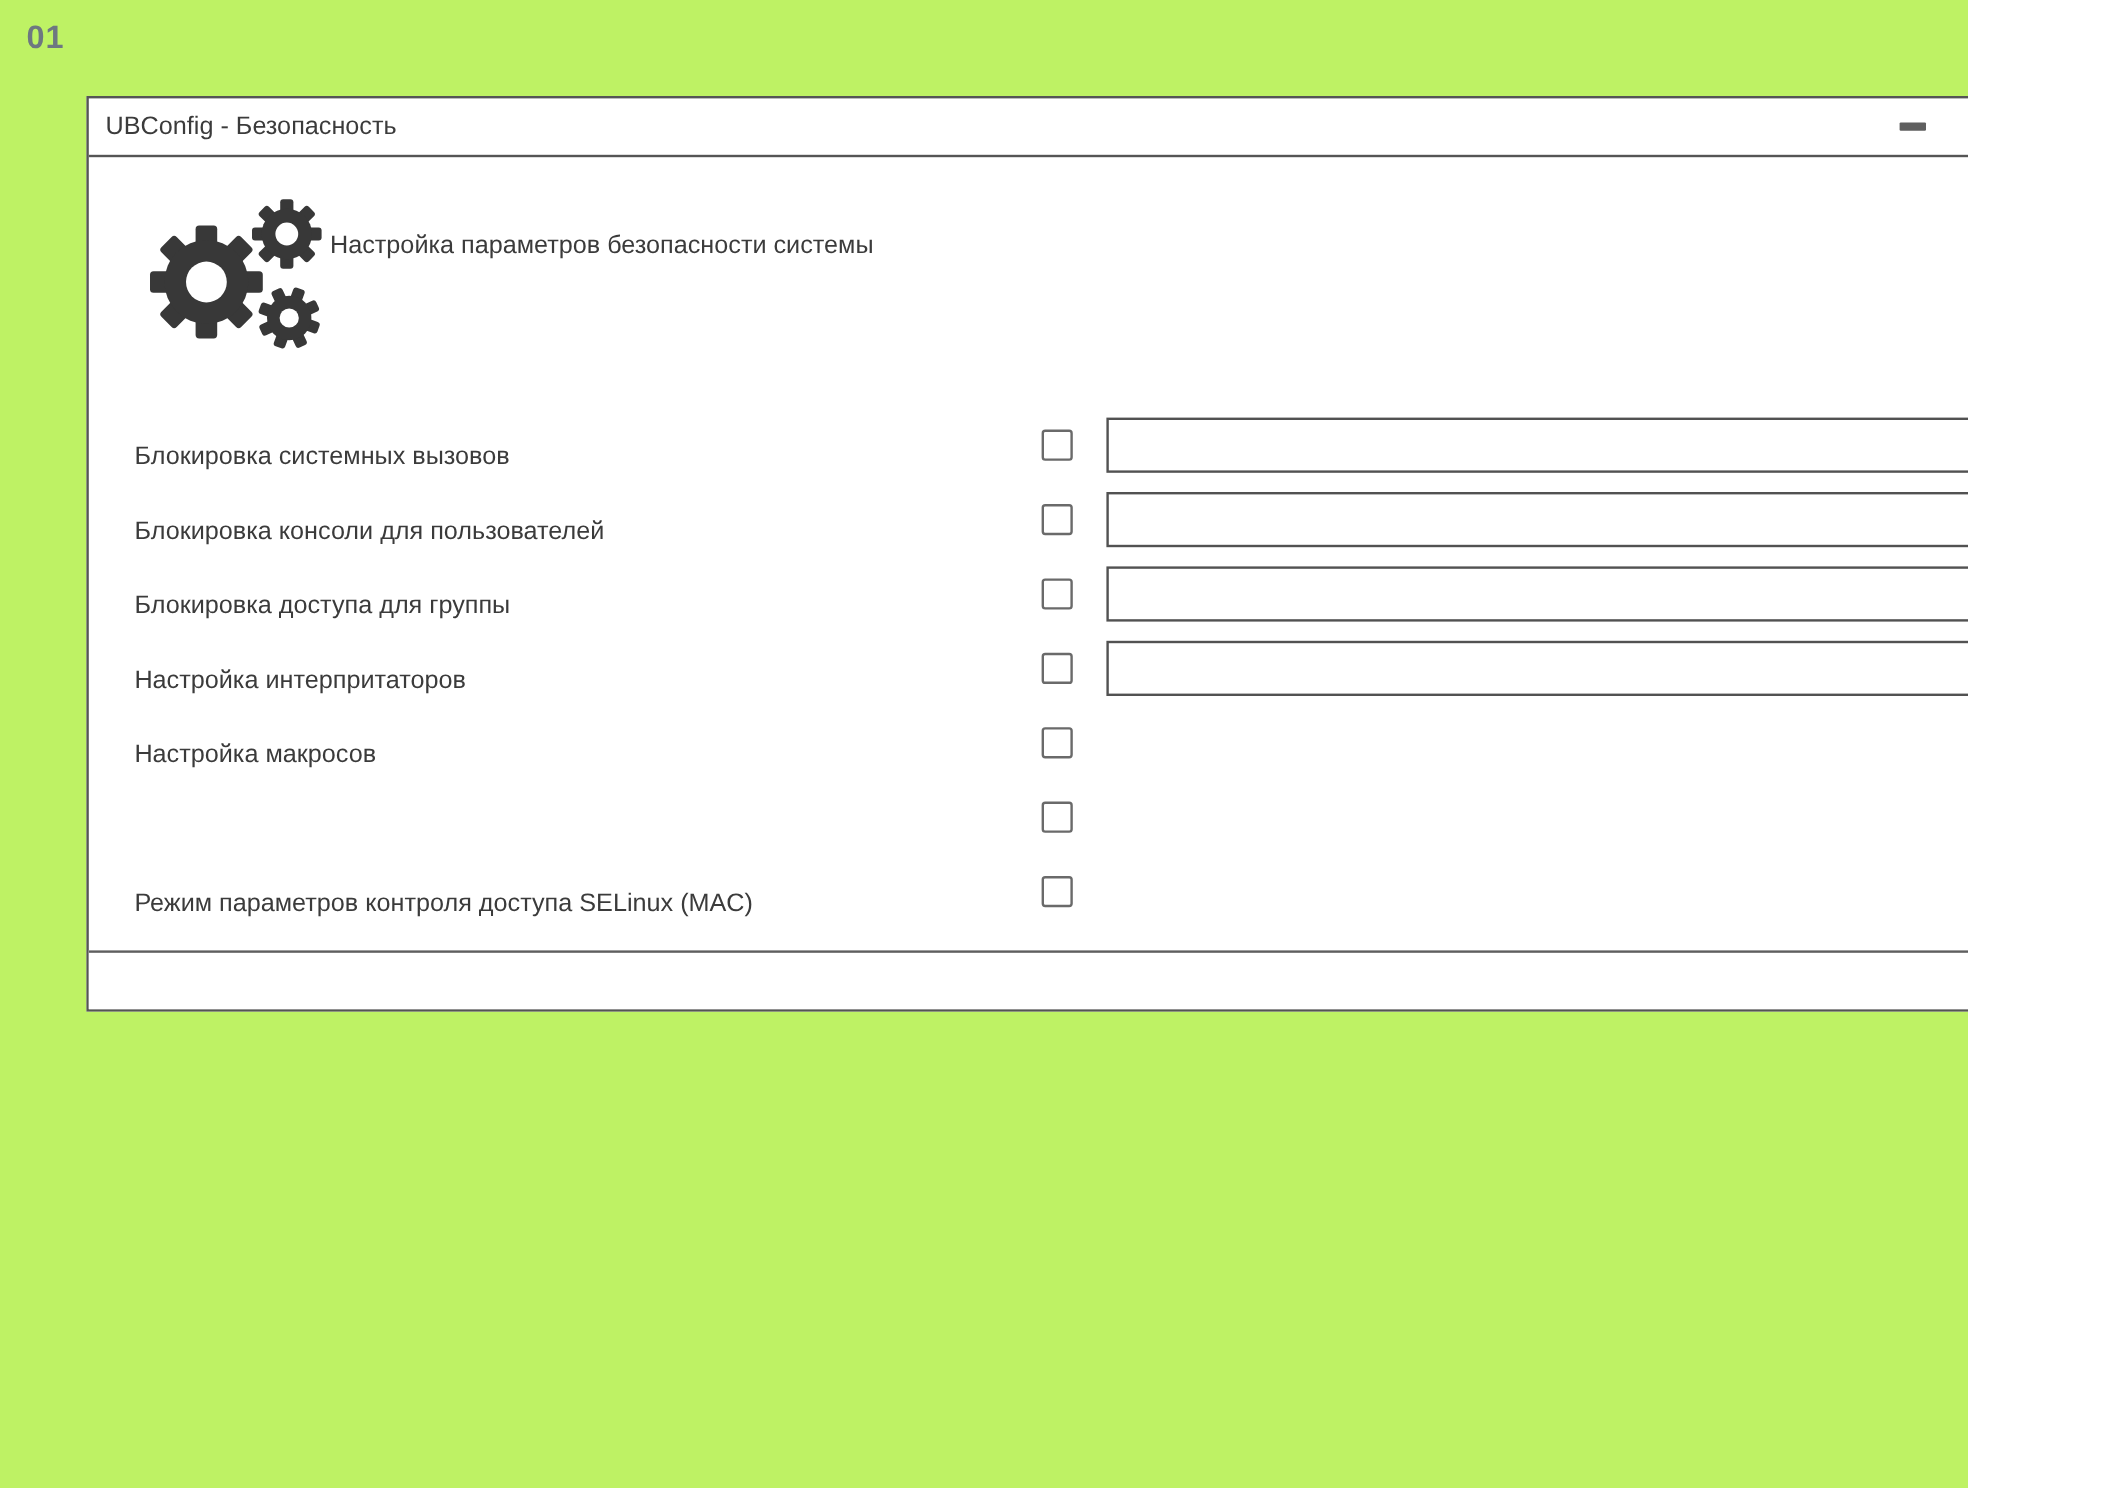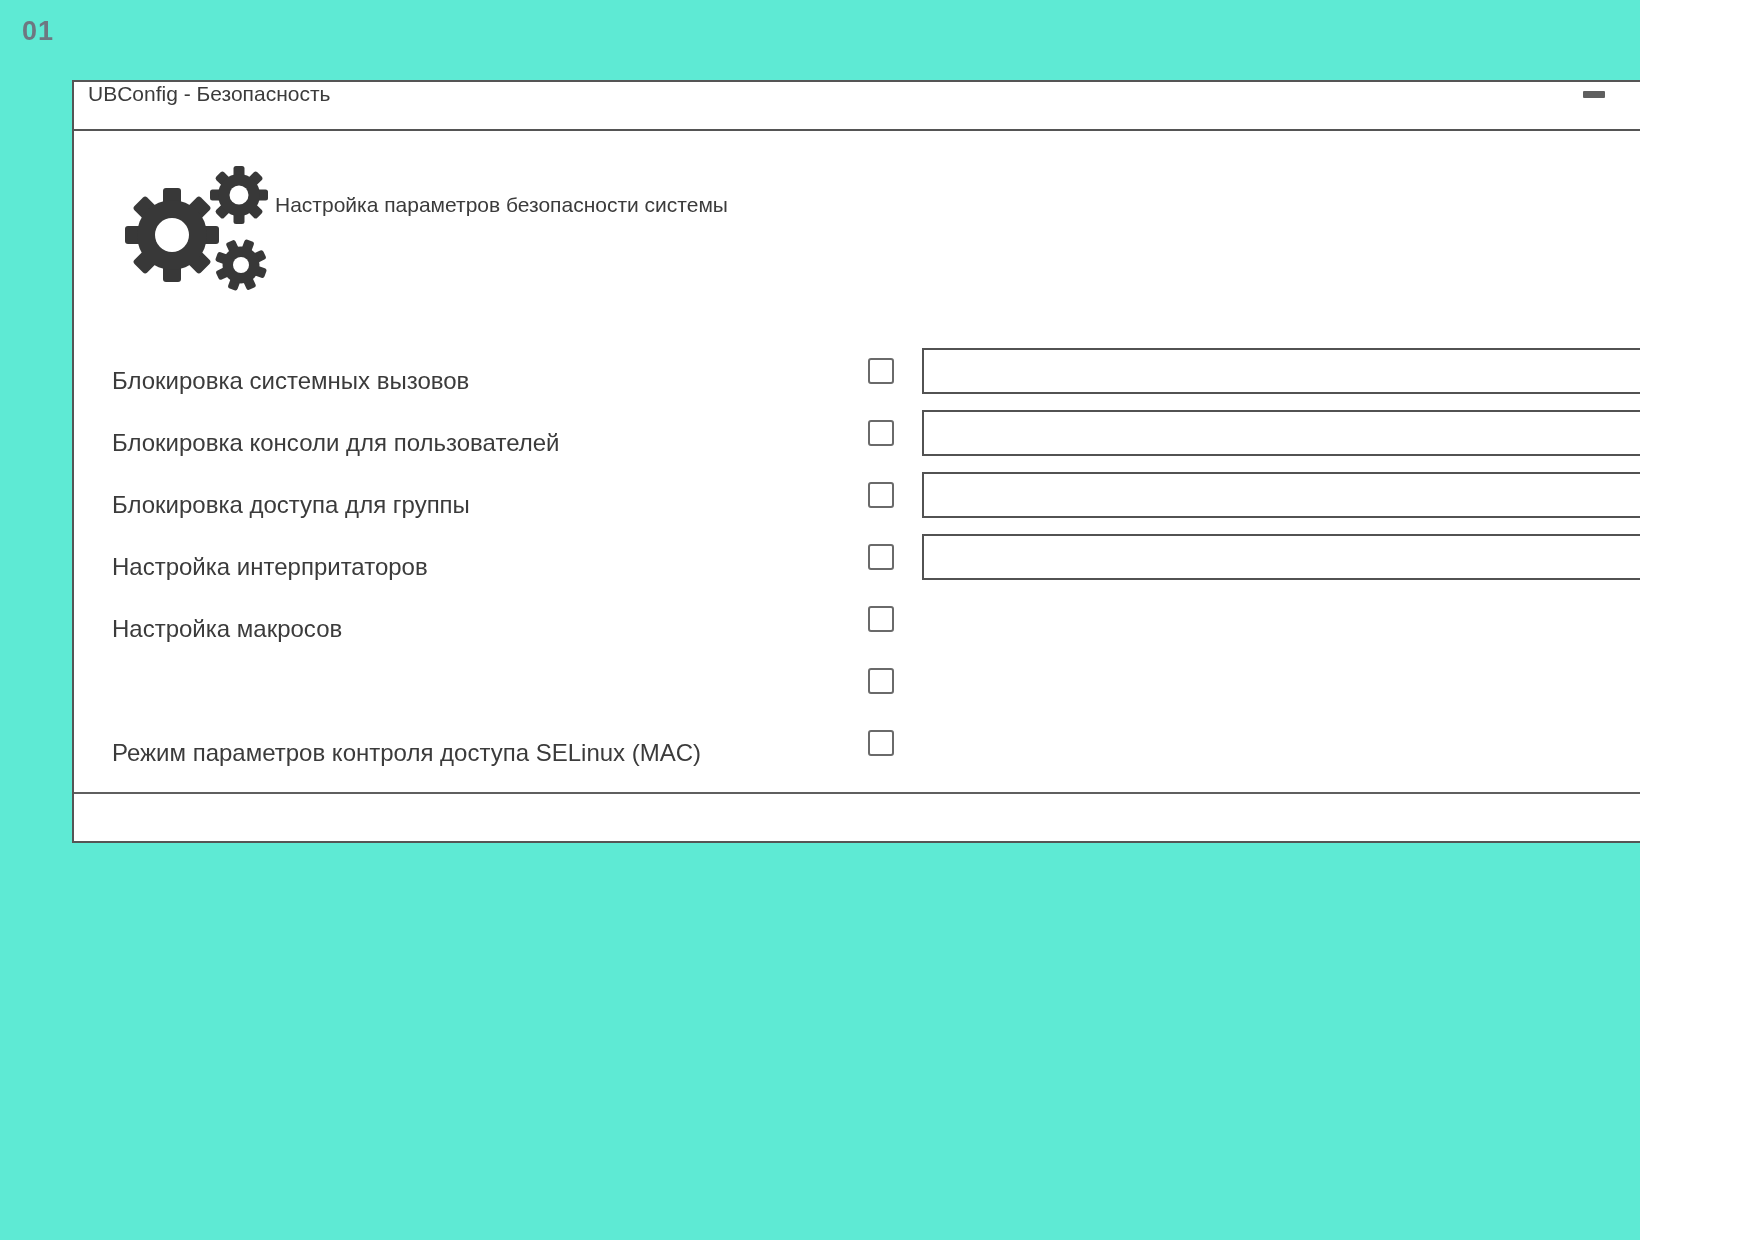--- a/index.html
+++ b/index.html
@@ -1,39 +1,39 @@
 <!DOCTYPE html>
 <html><head>
 <meta charset="utf-8">
 <style>
   * { margin:0; padding:0; box-sizing:border-box; }
   html,body { background:#ffffff; }
   .page {
     position:relative;
     width:1640px; height:1240px;
-    background:#5eead4;
+    background:#bef264;
     font-family:"Liberation Sans","DejaVu Sans",sans-serif;
     color:#3b3b3b;
     overflow:hidden;
   }
   .slide-number {
     position:absolute; left:22px; top:16px;
     font-size:27px; font-weight:bold; color:#6e7781;
     letter-spacing:1px;
   }
   .window {
     position:absolute; left:72px; top:80px;
     width:1611px; height:763px;
     border:2px solid #555555;
     background:#ffffff;
   }
   .titlebar {
     height:49px;
     border-bottom:2px solid #555555;
-    display:flex; align-items:flex-start; justify-content:space-between;
+    display:flex; align-items:center; justify-content:space-between;
     padding:0 15px 0 14px;
     gap:17px;
   }
   .title { font-size:21px; color:#3b3b3b; }
   .controls { display:flex; align-items:center; gap:36px; }
   .min-btn { display:flex; align-items:center; justify-content:center; cursor:default; }
   .min-icon { width:22px; height:7px; background:#5f5f5f; border-radius:1px; }
   .close-btn { display:flex; align-items:center; justify-content:center; cursor:default; }
   .content { position:relative; height:660px; }
   .gears-icon-box { position:absolute; left:36px; top:20px; }
@@ -41,21 +41,21 @@
     position:absolute; left:201px; top:62px;
     font-size:21px; color:#3b3b3b; white-space:nowrap;
   }
   .form {
     position:absolute; left:38px; top:209px; right:25px;
   }
   .form-row {
     position:relative; height:62px;
     display:flex; align-items:center;
   }
-  .row-label { font-size:24px; color:#3b3b3b; white-space:nowrap;margin-top:20px; }
+  .row-label { font-size:21px; color:#3b3b3b; white-space:nowrap;margin-top:20px; }
   .checkbox {
     position:absolute; left:756px; top:50%; transform:translateY(-50%);
     width:26px; height:26px;
     border:2px solid #6a6a6a; border-radius:3px;
     background:#ffffff;
   }
   .text-input {
     position:absolute; left:810px; top:50%; transform:translateY(-50%);
     width:728px; height:46px;
     border:2px solid #525252; border-radius:0;

